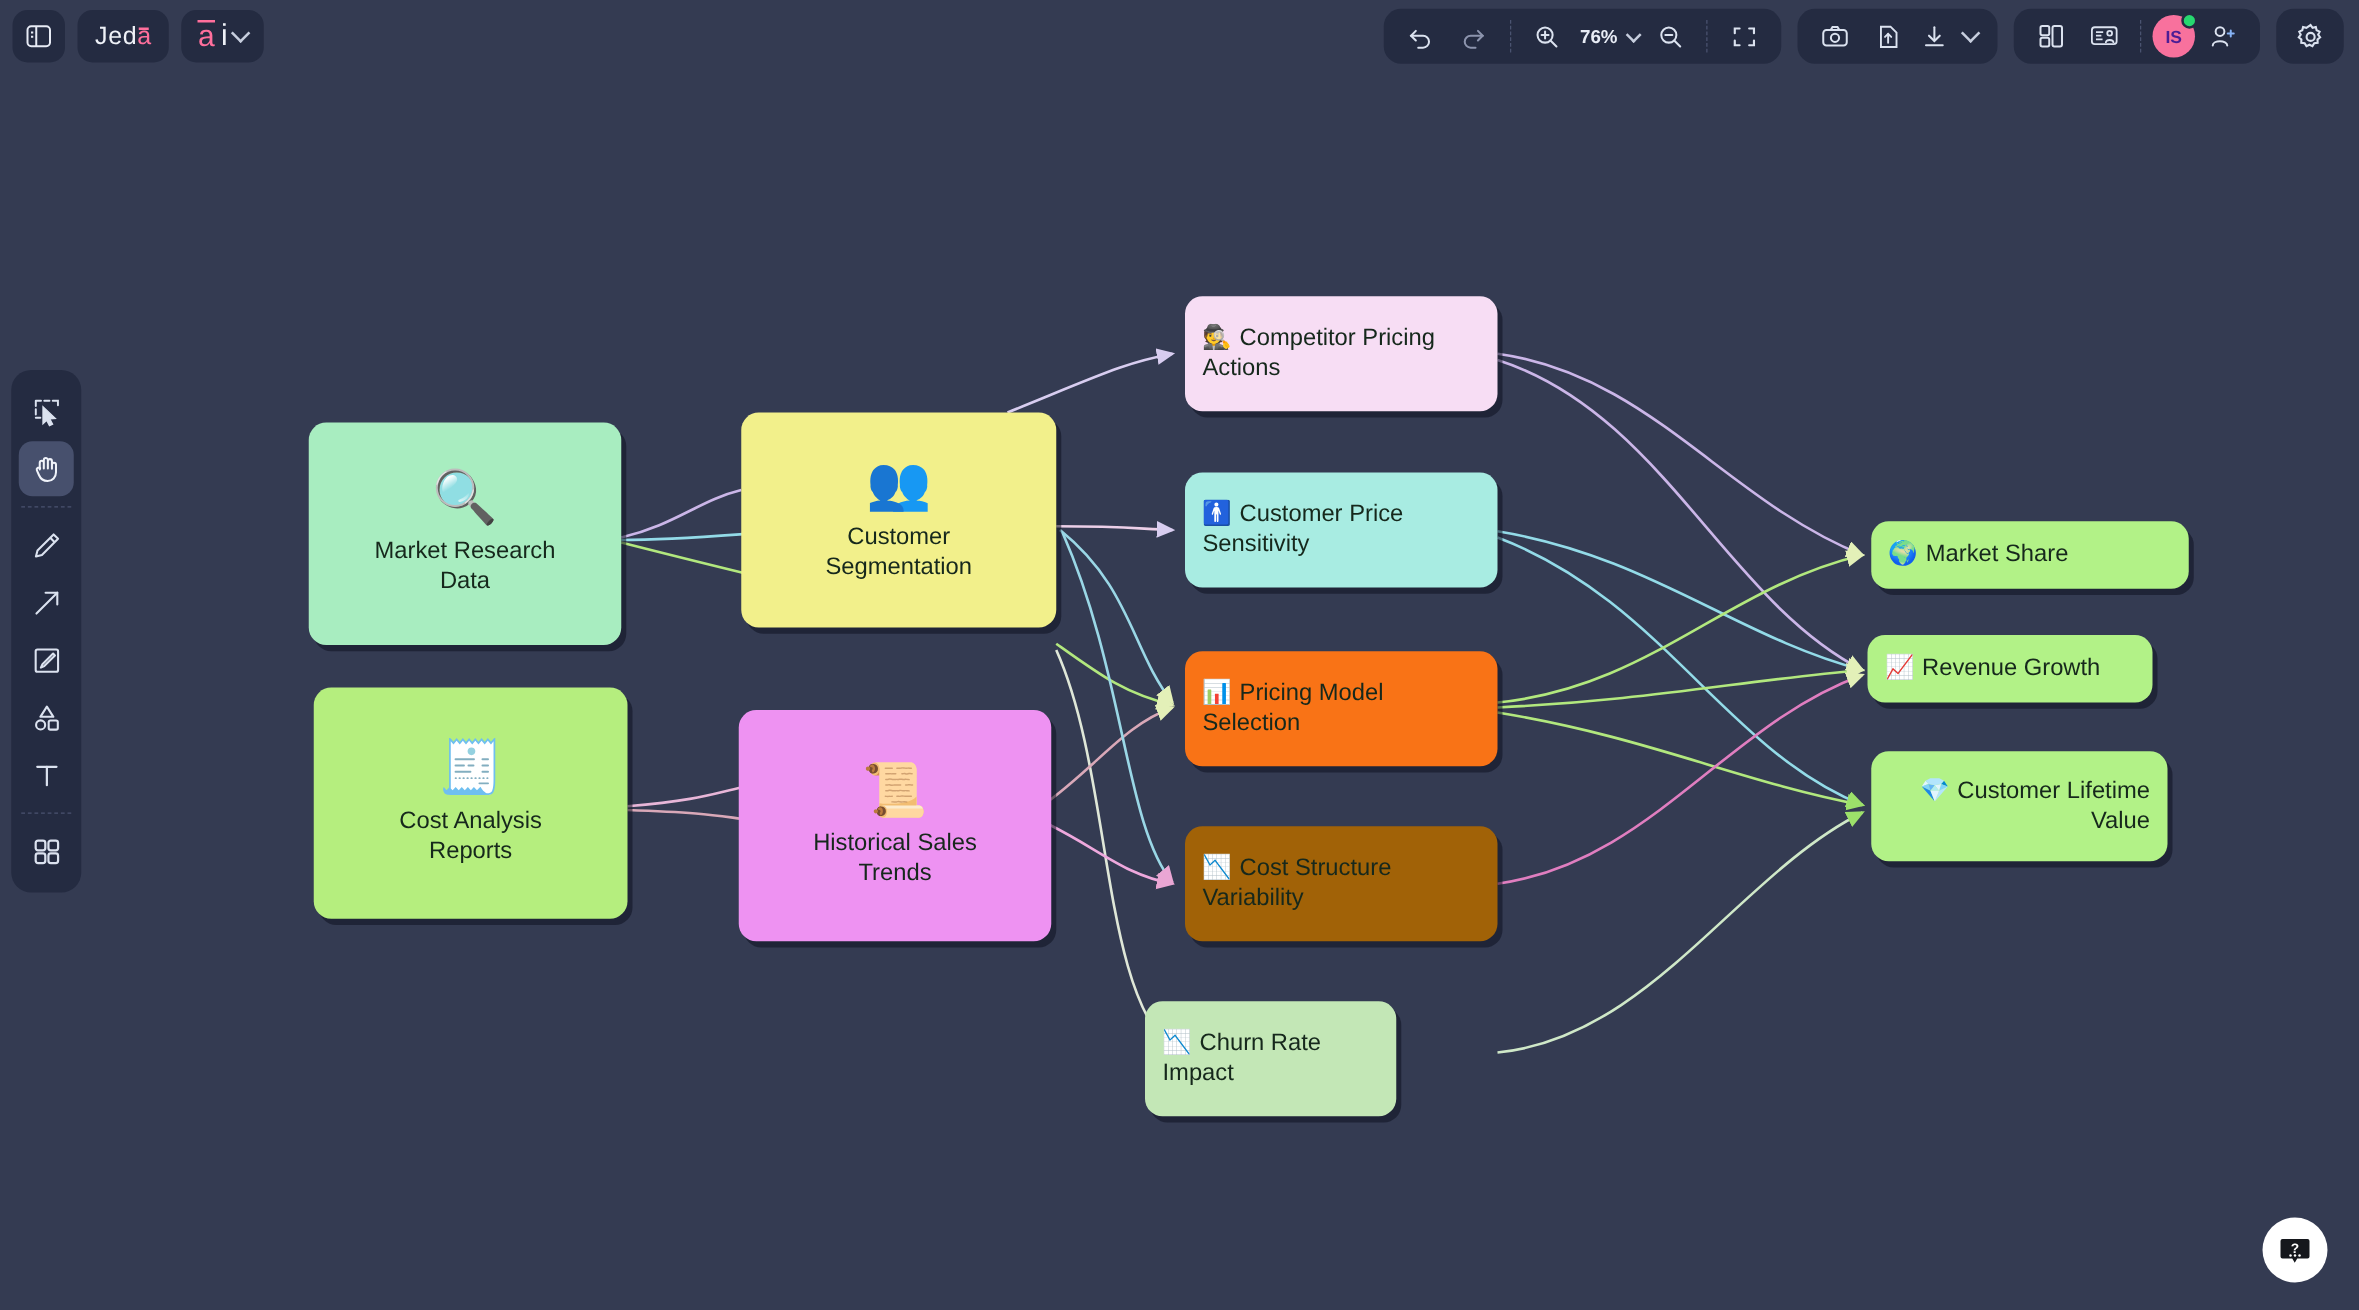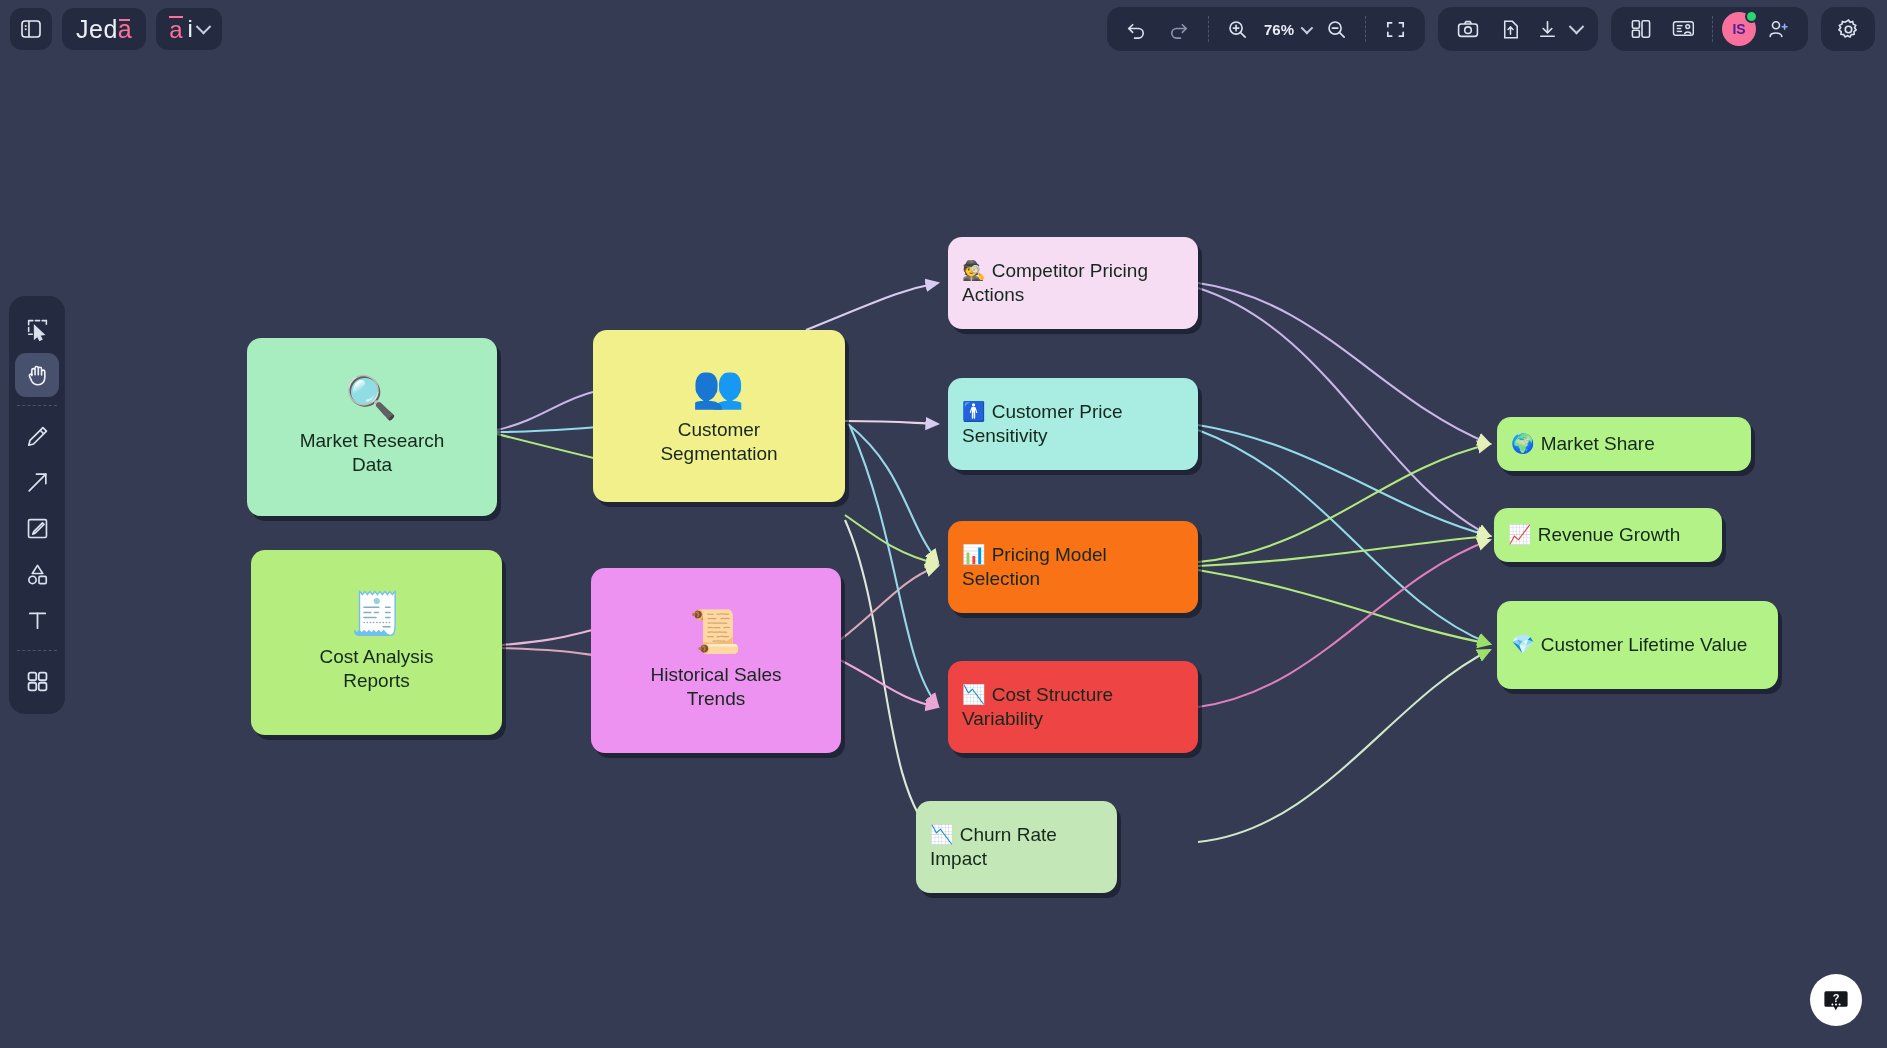--- a/index.html
+++ b/index.html
@@ -25,21 +25,21 @@
   .icon-btn {
     display: flex; align-items: center; justify-content: center;
     border-radius: 12px; cursor: pointer;
   }
   .panel-btn {
     width: 42px; height: 42px; background: #242b41;
   }
   .brand-pill {
     height: 42px; background: #242b41; border-radius: 12px;
     display: flex; align-items: center; padding: 12px 14px;
-    font-size: 25px; font-weight: 500; color: #eef1f7; letter-spacing: .5px;
+    font-size: 20px; font-weight: 500; color: #eef1f7; letter-spacing: .5px;
   }
   .brand-pill .accent { color: #ff6f9c; position: relative; }
   .brand-pill .accent .macron {
     position: absolute; left: 1px; right: 2px; top: 4px; height: 2px;
     background: #ff6f9c;
   }
   .ai-pill {
     height: 42px; background: #242b41; border-radius: 12px;
     display: flex; align-items: center; gap: 5px; padding: 0 13px;
     font-size: 24px; color: #eef1f7; cursor: pointer;
@@ -222,21 +222,21 @@
       <span class="emoji">🚹</span><span>Customer Price Sensitivity</span>
     </span>
   </div>
 
   <div class="node small" style="left:948px; top:521px; width:250px; height:92px; background:#f97316;">
     <span class="inner">
       <span class="emoji">📊</span><span>Pricing Model Selection</span>
     </span>
   </div>
 
-  <div class="node small" style="left:948px; top:661px; width:250px; height:92px; background:#ef4444;">
+  <div class="node small" style="left:948px; top:661px; width:250px; height:92px; background:#a16207;">
     <span class="inner">
       <span class="emoji">📉</span><span>Cost Structure Variability</span>
     </span>
   </div>
 
   <div class="node small" style="left:916px; top:801px; width:201px; height:92px; background:#c3e7b6;">
     <span class="inner">
       <span class="emoji">📉</span><span>Churn Rate Impact</span>
     </span>
   </div>
@@ -246,21 +246,21 @@
       <span class="emoji" style="font-size:19px;margin-right:6px;">🌍</span><span>Market Share</span>
     </span>
   </div>
 
   <div class="node pillrow" style="left:1494px; top:508px; width:228px; height:54px; background:#b2f287; justify-content:flex-start;">
     <span class="inner">
       <span class="emoji" style="font-size:19px;margin-right:6px;">📈</span><span>Revenue Growth</span>
     </span>
   </div>
 
-  <div class="node small" style="left:1497px; top:601px; width:281px; height:88px; background:#b2f287;">
+  <div class="node small" style="left:1497px; top:601px; width:237px; height:88px; background:#b2f287;text-align:right;">
     <span class="inner">
       <span class="emoji">💎</span><span>Customer Lifetime Value</span>
     </span>
   </div>
 </div>
 
 <div class="topbar">
   <div class="tb-left">
     <div class="icon-btn panel-btn">
       <svg width="24" height="24" viewBox="0 0 24 24" fill="none" stroke="#e7ebf5" stroke-width="1.6">

